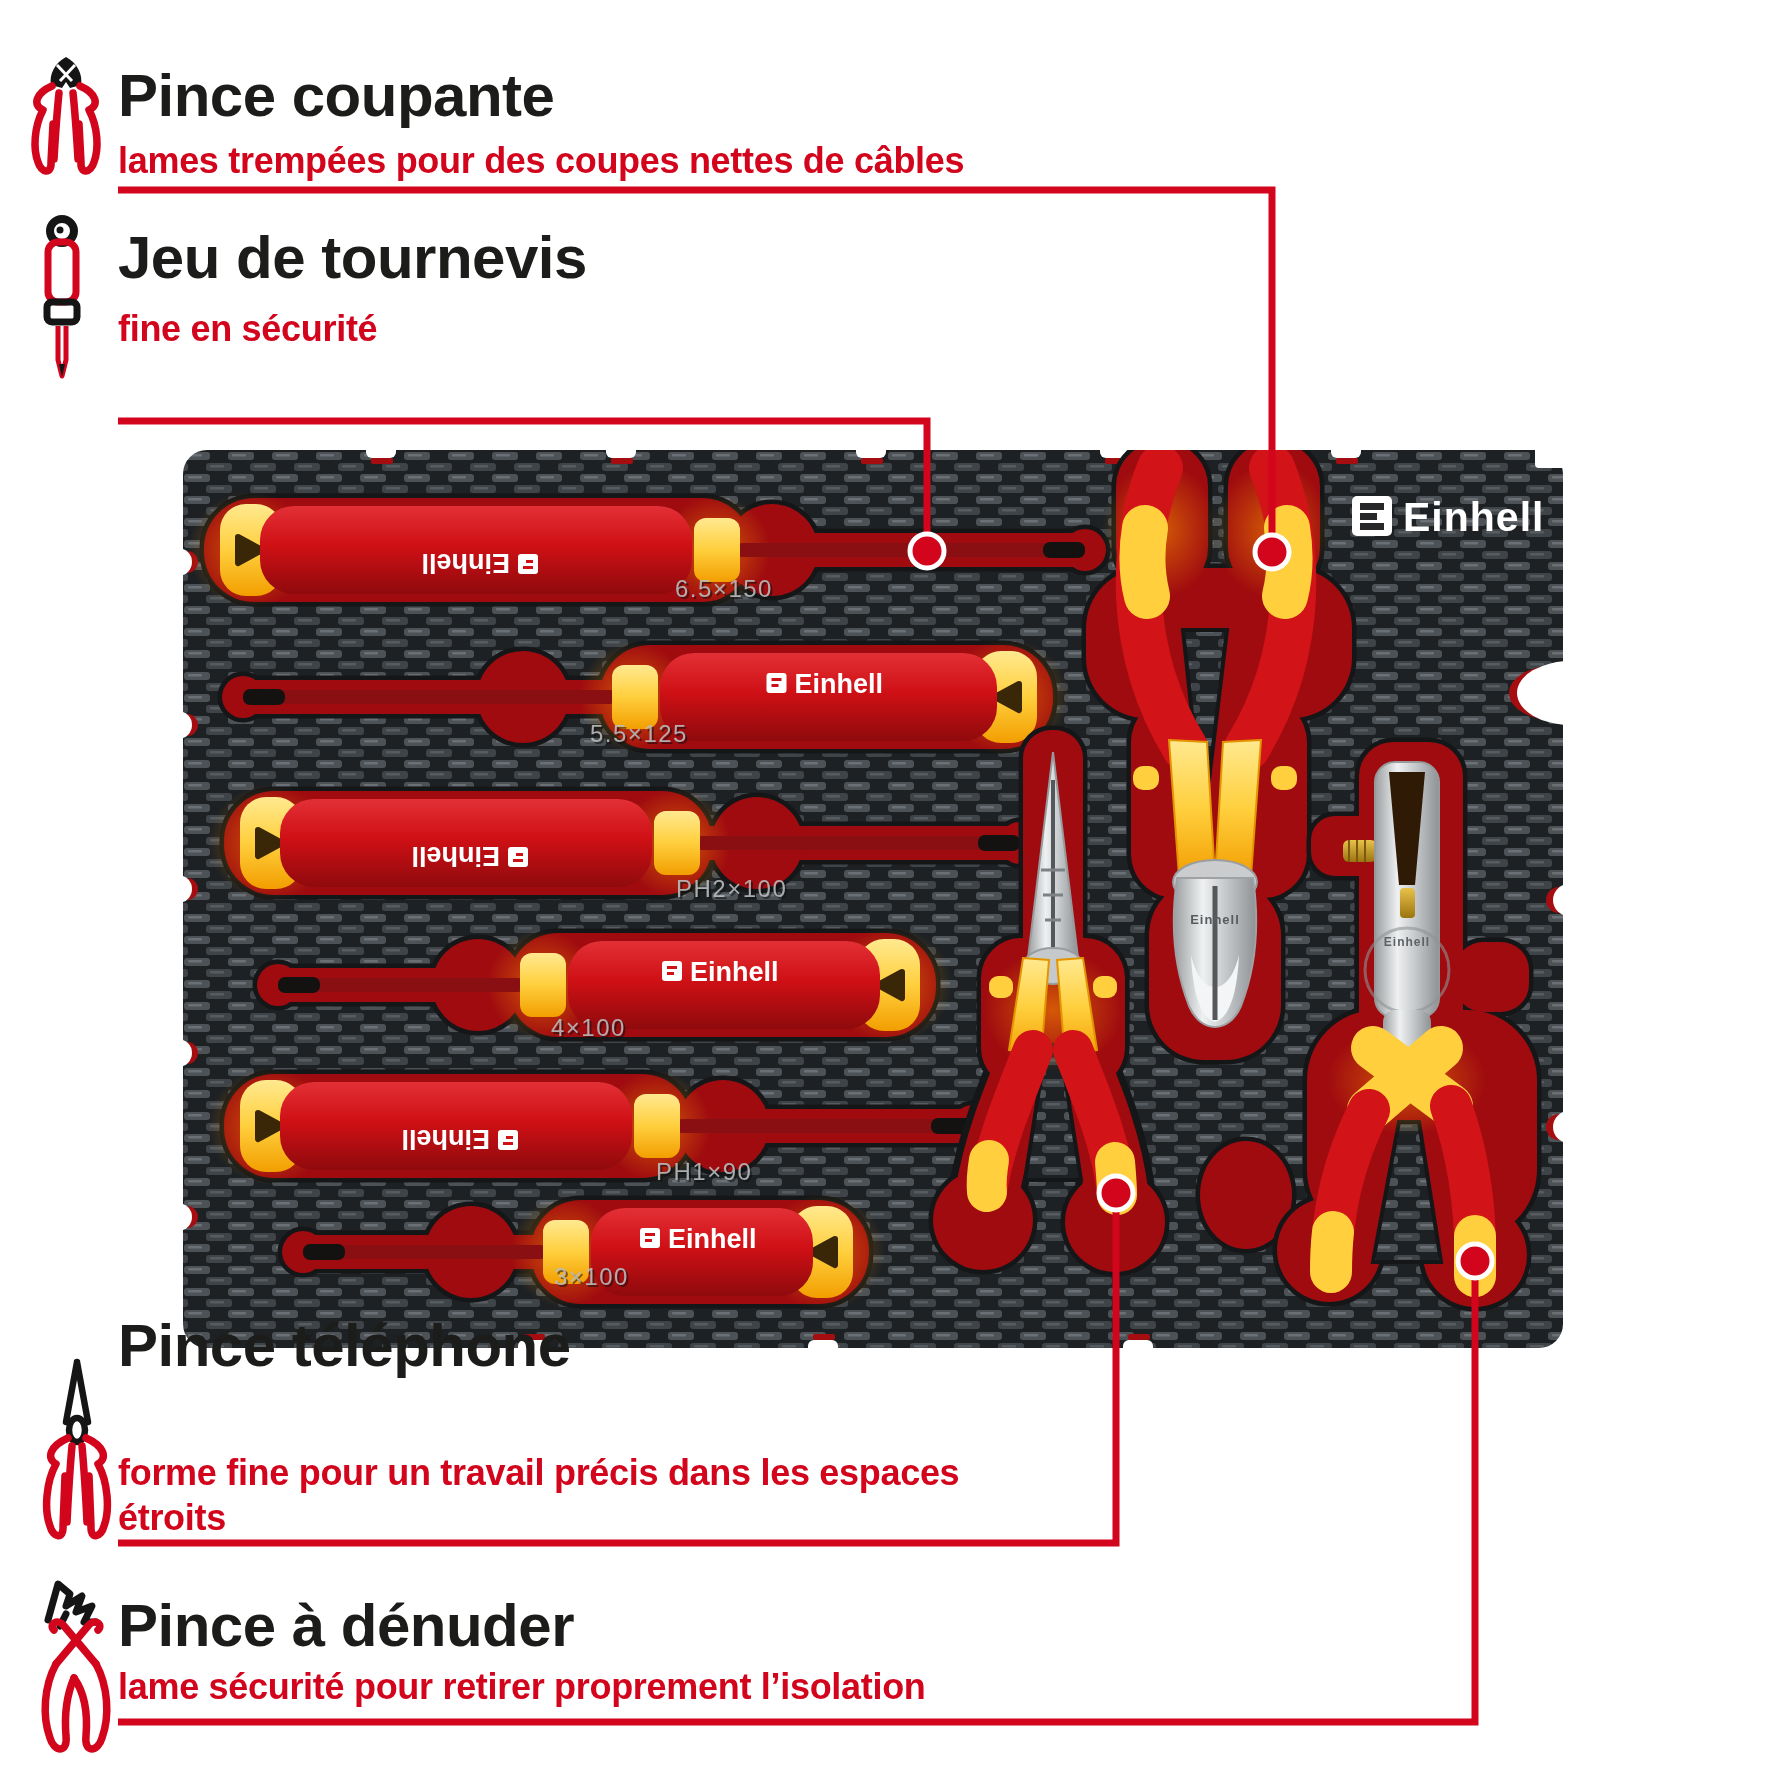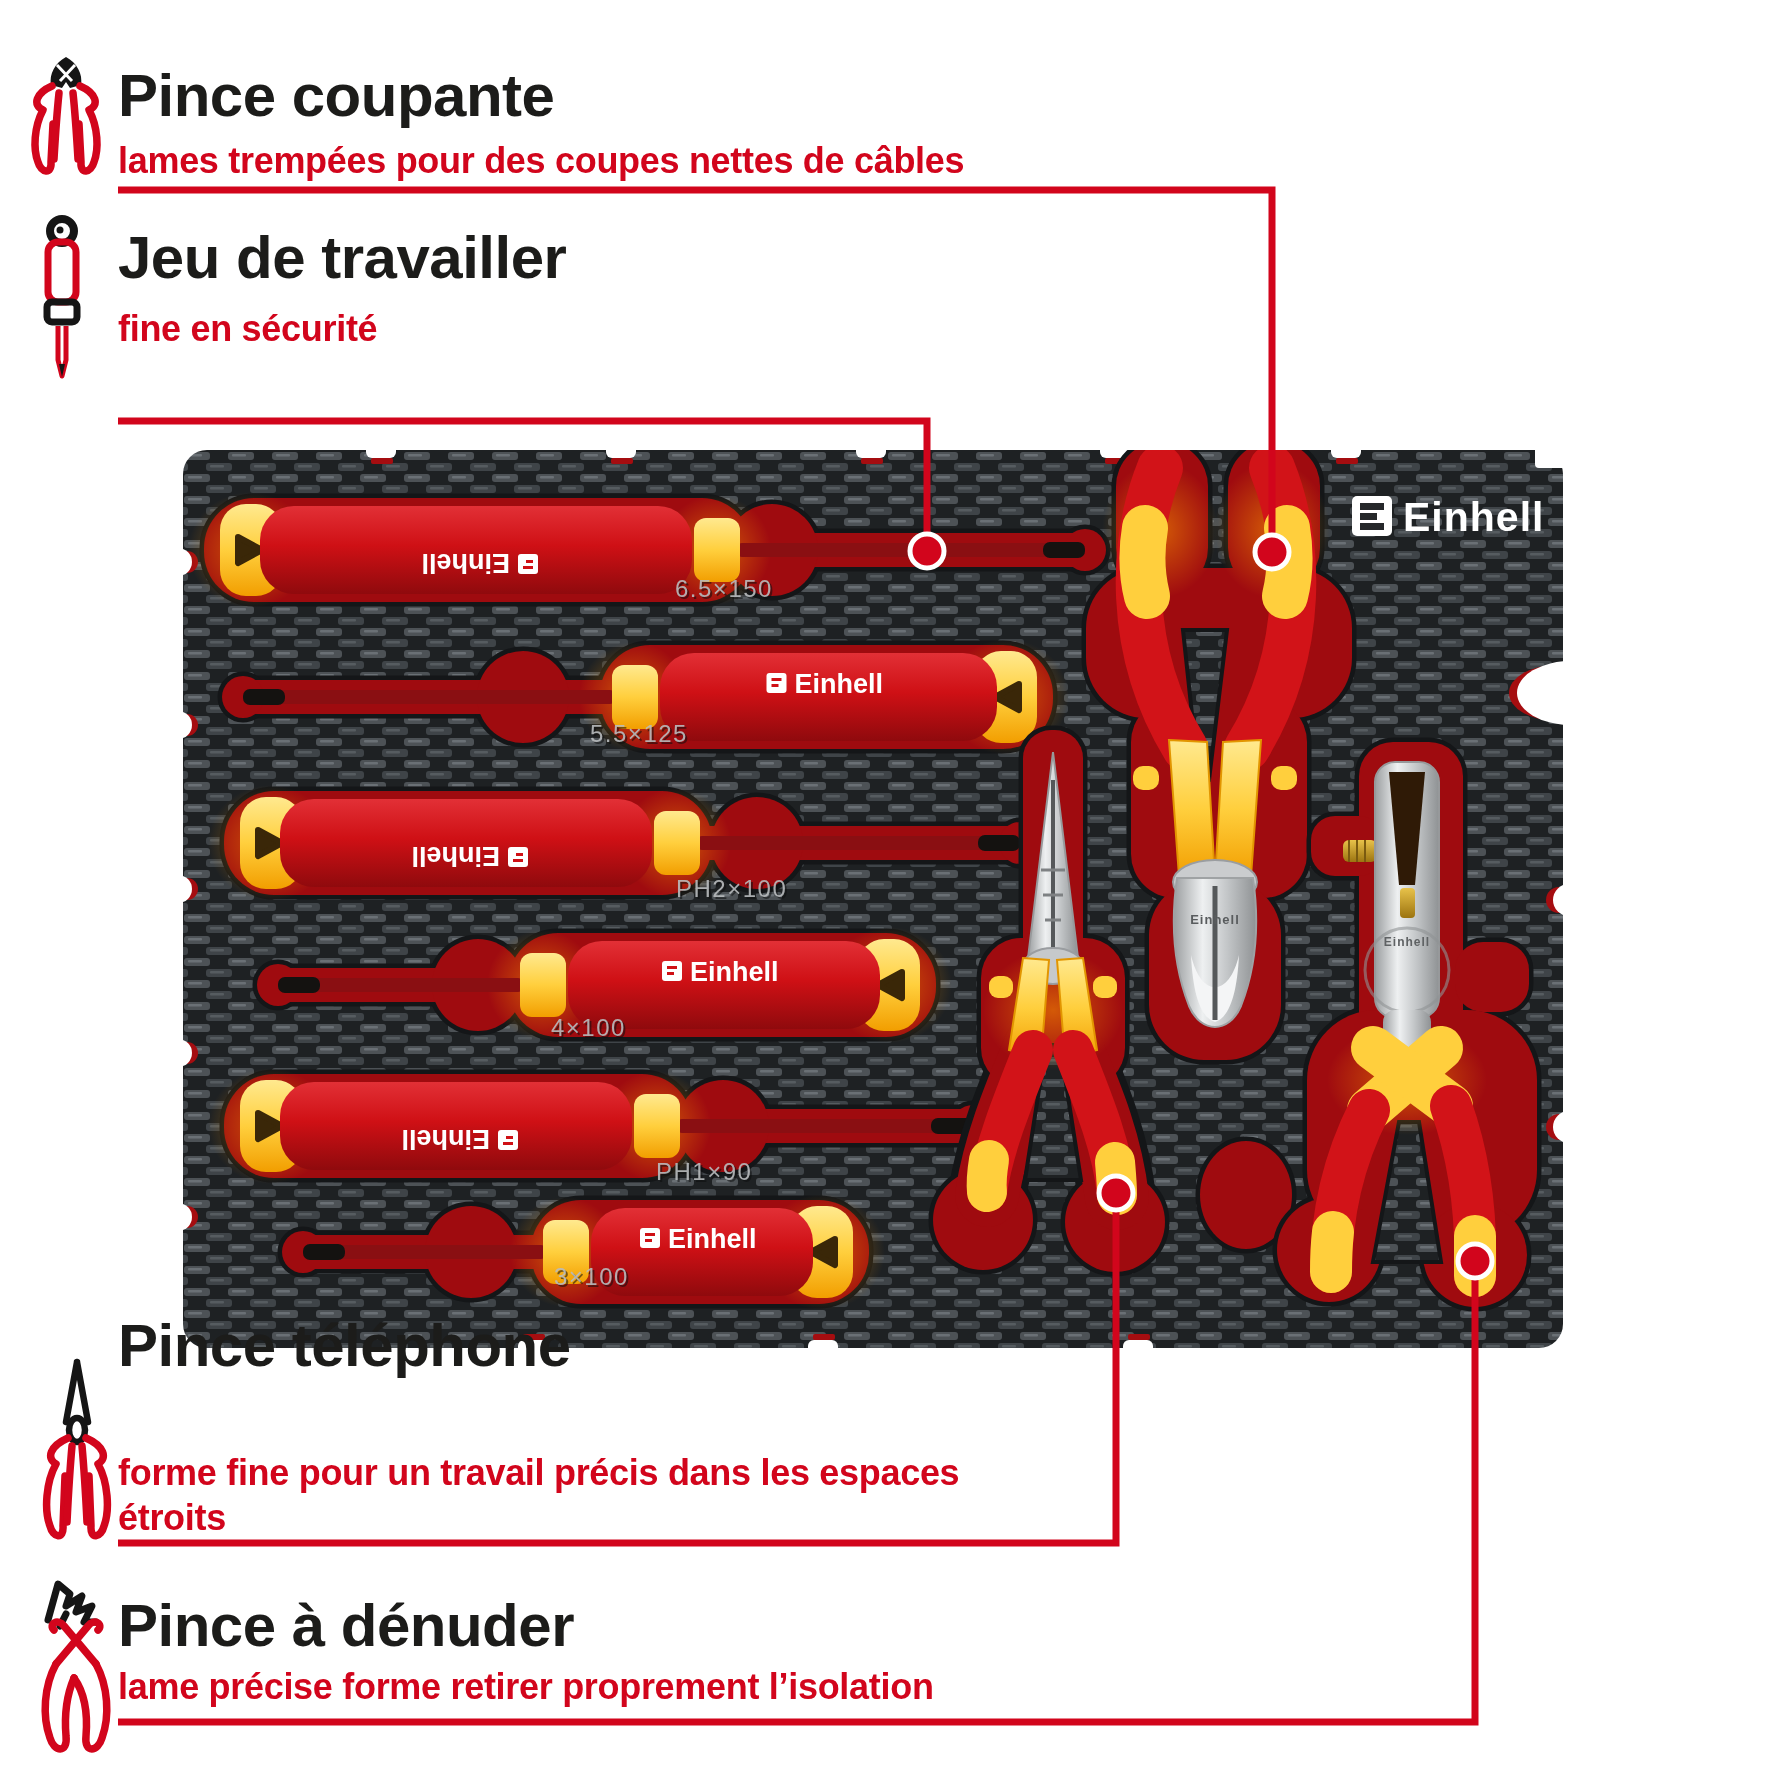--- a/index.html
+++ b/index.html
@@ -32,21 +32,21 @@
   </div>
 
   <svg class="abs" style="left:30px;top:214px" width="64" height="168" viewBox="0 0 64 168">
     <circle cx="32" cy="17" r="12" fill="none" stroke="#151515" stroke-width="8"></circle>
     <circle cx="30" cy="16" r="3.5" fill="#151515"></circle>
     <rect x="18" y="28" width="28" height="60" rx="10" fill="none" stroke="#d2051c" stroke-width="7"></rect>
     <rect x="17" y="88" width="30" height="20" rx="5" fill="none" stroke="#151515" stroke-width="7"></rect>
     <path d="M28,112 L28,146 L32,162 L36,146 L36,112" fill="none" stroke="#d2051c" stroke-width="5" stroke-linejoin="round"></path>
     <path d="M29,150 L32,163 L35,150 Z" fill="#151515"></path>
   </svg>
-  <div class="abs sec-title" style="left:118px;top:226px">Jeu de travailler</div>
+  <div class="abs sec-title" style="left:118px;top:226px">Jeu de tournevis</div>
   <div class="abs sec-sub" style="left:118px;top:306px">
     <div class="sub-line">fine en sécurité</div>
   </div>
 
   <svg id="tray" class="abs" style="left:183px;top:450px" width="1380" height="898" viewBox="0 0 1380 898">
     <defs>
       <pattern id="weave" width="44" height="22" patternUnits="userSpaceOnUse">
         <rect width="44" height="22" fill="#1e2123"></rect>
         <rect x="1" y="2" width="26" height="8" rx="3" fill="#4d5256"></rect>
         <rect x="23" y="13" width="26" height="8" rx="3" fill="#3f4448"></rect>
@@ -486,21 +486,21 @@
     </g>
     <g fill="none" stroke="#d2051c" stroke-width="7.5" stroke-linecap="round" stroke-linejoin="round">
       <path d="M40,58 C34,52 44,46 50,54 L82,92"></path>
       <path d="M84,58 C90,52 80,46 74,54 L42,92"></path>
       <path d="M82,92 C94,114 96,144 88,166 C84,180 70,182 72,164 C74,140 70,120 60,106"></path>
       <path d="M42,92 C30,114 28,144 36,166 C40,180 54,182 52,164 C50,140 54,120 60,106"></path>
     </g>
   </svg>
   <div class="abs sec-title" style="left:118px;top:1594px">Pince à dénuder</div>
   <div class="abs sec-sub" style="left:118px;top:1664px">
-    <div class="sub-line">lame précise forme retirer proprement l’isolation</div>
+    <div class="sub-line">lame sécurité pour retirer proprement l’isolation</div>
   </div>
 
   <svg id="overlay" class="abs" style="left:0;top:0" width="1772" height="1772" viewBox="0 0 1772 1772">
     <g fill="none" stroke="#d2051c" stroke-width="7">
       <polyline points="118,190 1272,190 1272,552"></polyline>
       <polyline points="118,421 927,421 927,551"></polyline>
       <polyline points="118,1543 1116,1543 1116,1193"></polyline>
       <polyline points="118,1722 1475,1722 1475,1261"></polyline>
     </g>
     <g fill="#d2051c" stroke="#ffffff" stroke-width="5">

